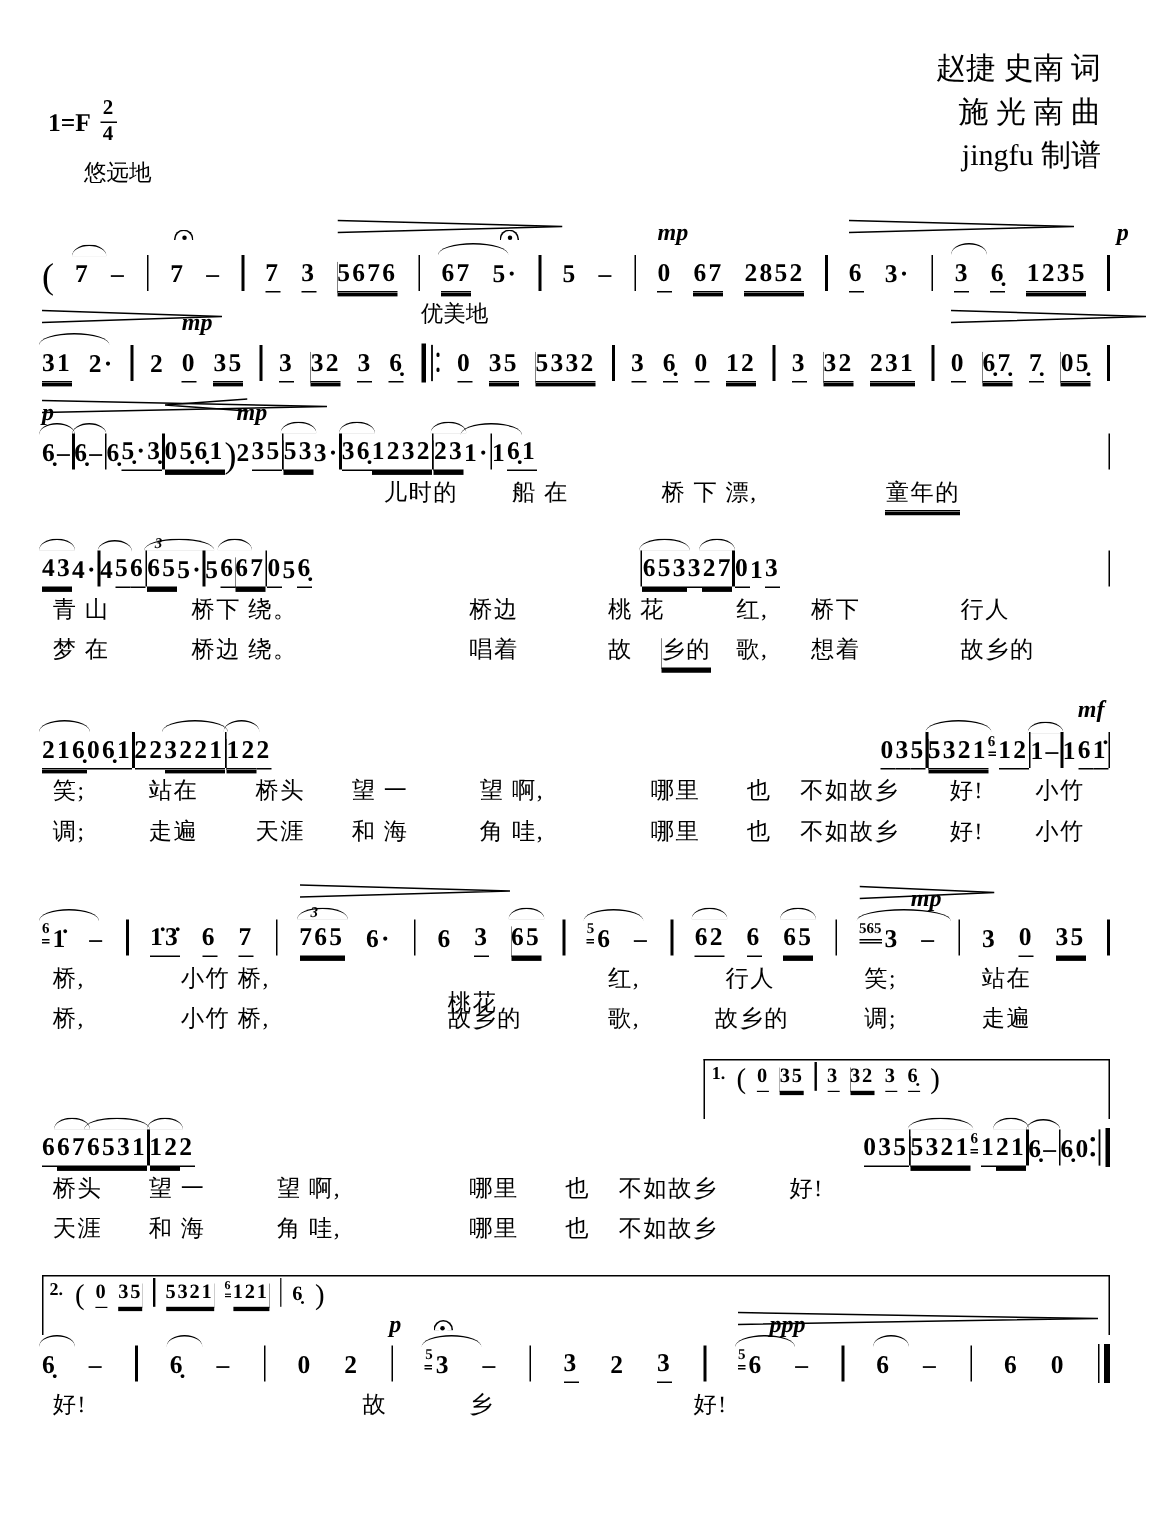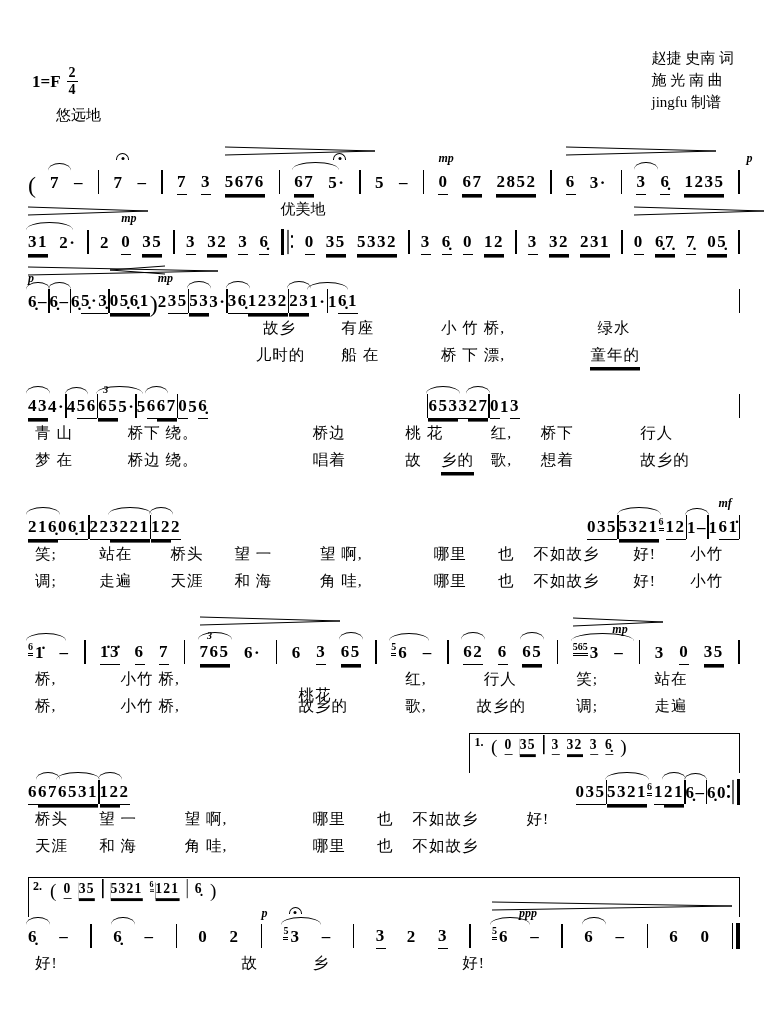--- a/index.html
+++ b/index.html
@@ -4,21 +4,21 @@
 <title>故乡的小竹桥</title>
 <style>
   * { margin:0; padding:0; box-sizing:border-box; }
   body { width:768px; height:1020px; background:#fff; color:#000; overflow:hidden;
          font-family:"Liberation Serif", serif; }
   .page { width:768px; height:1020px; padding:14px 28px 0 28px; position:relative; }
 
   
   .header { position:relative; height:118px; }
   .title { text-align:center; font-size:24px; font-weight:bold; letter-spacing:6px; padding-top:26px; }
-  .credits { position:absolute; right:6px; top:18px; text-align:left; font-size:15px; line-height:1.45;margin-top:16px; }
+  .credits { position:absolute; right:6px; top:18px; text-align:right; font-size:20px; line-height:1.45; }
   .keyrow { position:absolute; left:4px; top:52px; font-size:17px; font-weight:bold; display:flex; align-items:center; gap:6px; }
   .meter { display:inline-flex; flex-direction:column; align-items:center; line-height:1; font-size:14px; }
   .meter .num { border-bottom:1.4px solid #000; padding:0 2px 1px 2px; }
   .meter .den { padding-top:1px; }
   .tempo { position:absolute; left:28px; top:92px; font-size:15px; }
 
   
   .sys { position:relative; }
   .sysrow { display:flex; justify-content:space-between; align-items:flex-end; width:100%; }
   .cell { position:relative; display:inline-flex; align-items:flex-end;
@@ -46,21 +46,21 @@
            transform:translateY(-9px); margin-right:2px; padding-bottom:1px; }
   .arcm { position:absolute; left:-2px; top:-10px; height:8px; width:calc(100% + 4px);
           border-top:1.5px solid #000; border-radius:50% 50% 0 0 / 100% 100% 0 0; pointer-events:none; }
   .arcm.a2 { width:235%; }
   .ferm { position:absolute; left:30%; top:-20px; width:13px; height:7px; border:1.5px solid #000;
           border-bottom:none; border-radius:13px 13px 0 0; }
   .ferm::after { content:''; position:absolute; left:50%; bottom:0; transform:translateX(-50%);
                  width:3px; height:3px; border-radius:50%; background:#000; }
   .mk { position:absolute; left:0; bottom:calc(100% + 7px); white-space:nowrap; pointer-events:none; }
   .mk.r { left:auto; right:-28px; }
-  .mk.dyn { font-size:12px; font-weight:bold; font-style:italic; }
+  .mk.dyn { font-size:16px; font-weight:bold; font-style:italic; }
   .mk.anno { font-size:15px; font-weight:normal; font-style:normal; bottom:calc(100% + 10px); }
   .mk.h { bottom:calc(100% + 12px); }
   .mk.tri { font-size:10px; font-style:italic; bottom:calc(100% + 1px); left:25%; }
 
   .volta { position:absolute; top:-46px; height:40px; border:1.5px solid #000; border-bottom:none;
            display:flex; align-items:flex-start; gap:8px; padding:1px 4px 0 4px; }
   .volta .vn { font-size:12px; font-weight:bold; }
   .volta .vrow { display:flex; align-items:flex-end; gap:9px; transform:scale(.8); transform-origin:left top; }
 
   .lyr { position:relative; height:27px; font-size:15.5px; }
@@ -338,26 +338,20 @@
           <span class="cell">
             <span class="nt u1">6̣</span>
           </span>
           <span class="cell">
             <span class="nt u1">1</span>
           </span>
           <span class="sp"></span>
           <div class="bar"></div>
         </div>
         <div class="lyr">
-          <span class="lseg" style="left: 33%;">故乡</span>
-          <span class="lseg" style="left: 44%;">有座</span>
-          <span class="lseg" style="left: 58%;">小 竹 桥,</span>
-          <span class="lseg" style="left: 80%;">绿水</span>
-        </div>
-        <div class="lyr">
           <span class="lseg" style="left: 32%;">儿时的</span>
           <span class="lseg" style="left: 44%;">船 在</span>
           <span class="lseg" style="left: 58%;">桥 下 漂,</span>
           <span class="lseg lu2" style="left: 79%;">童年的</span>
         </div>
       </div>
       <div class="sys sys4" style="margin-top: 26px;">
         <div class="sysrow">
           <span class="cell">
             <span class="nt u2">43</span>

